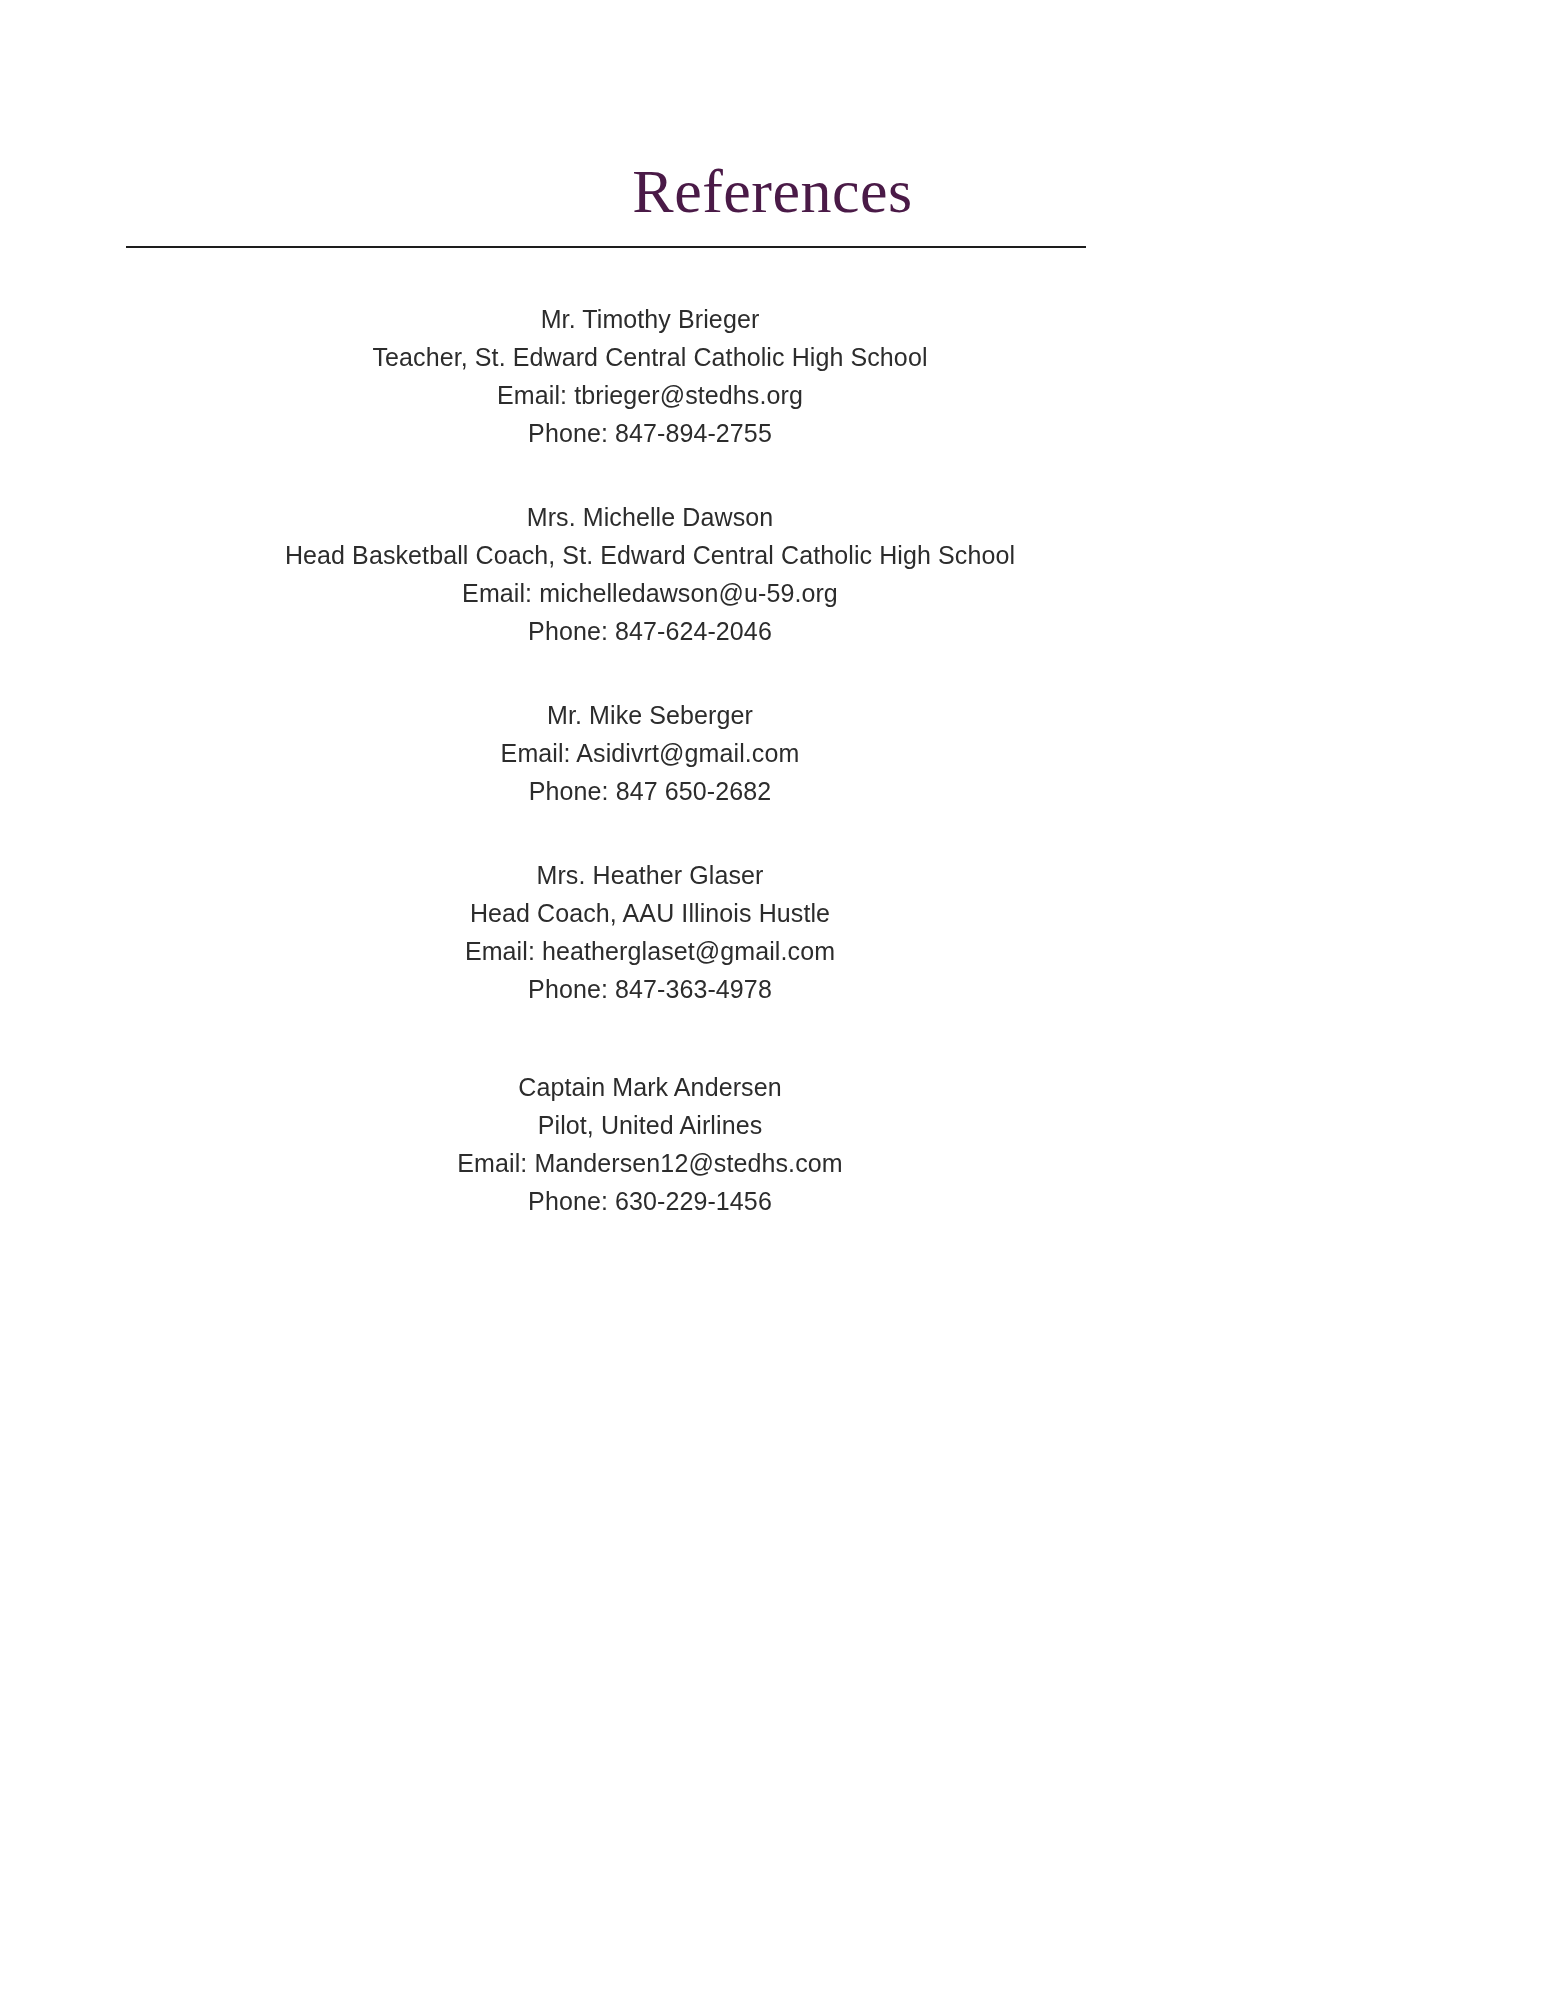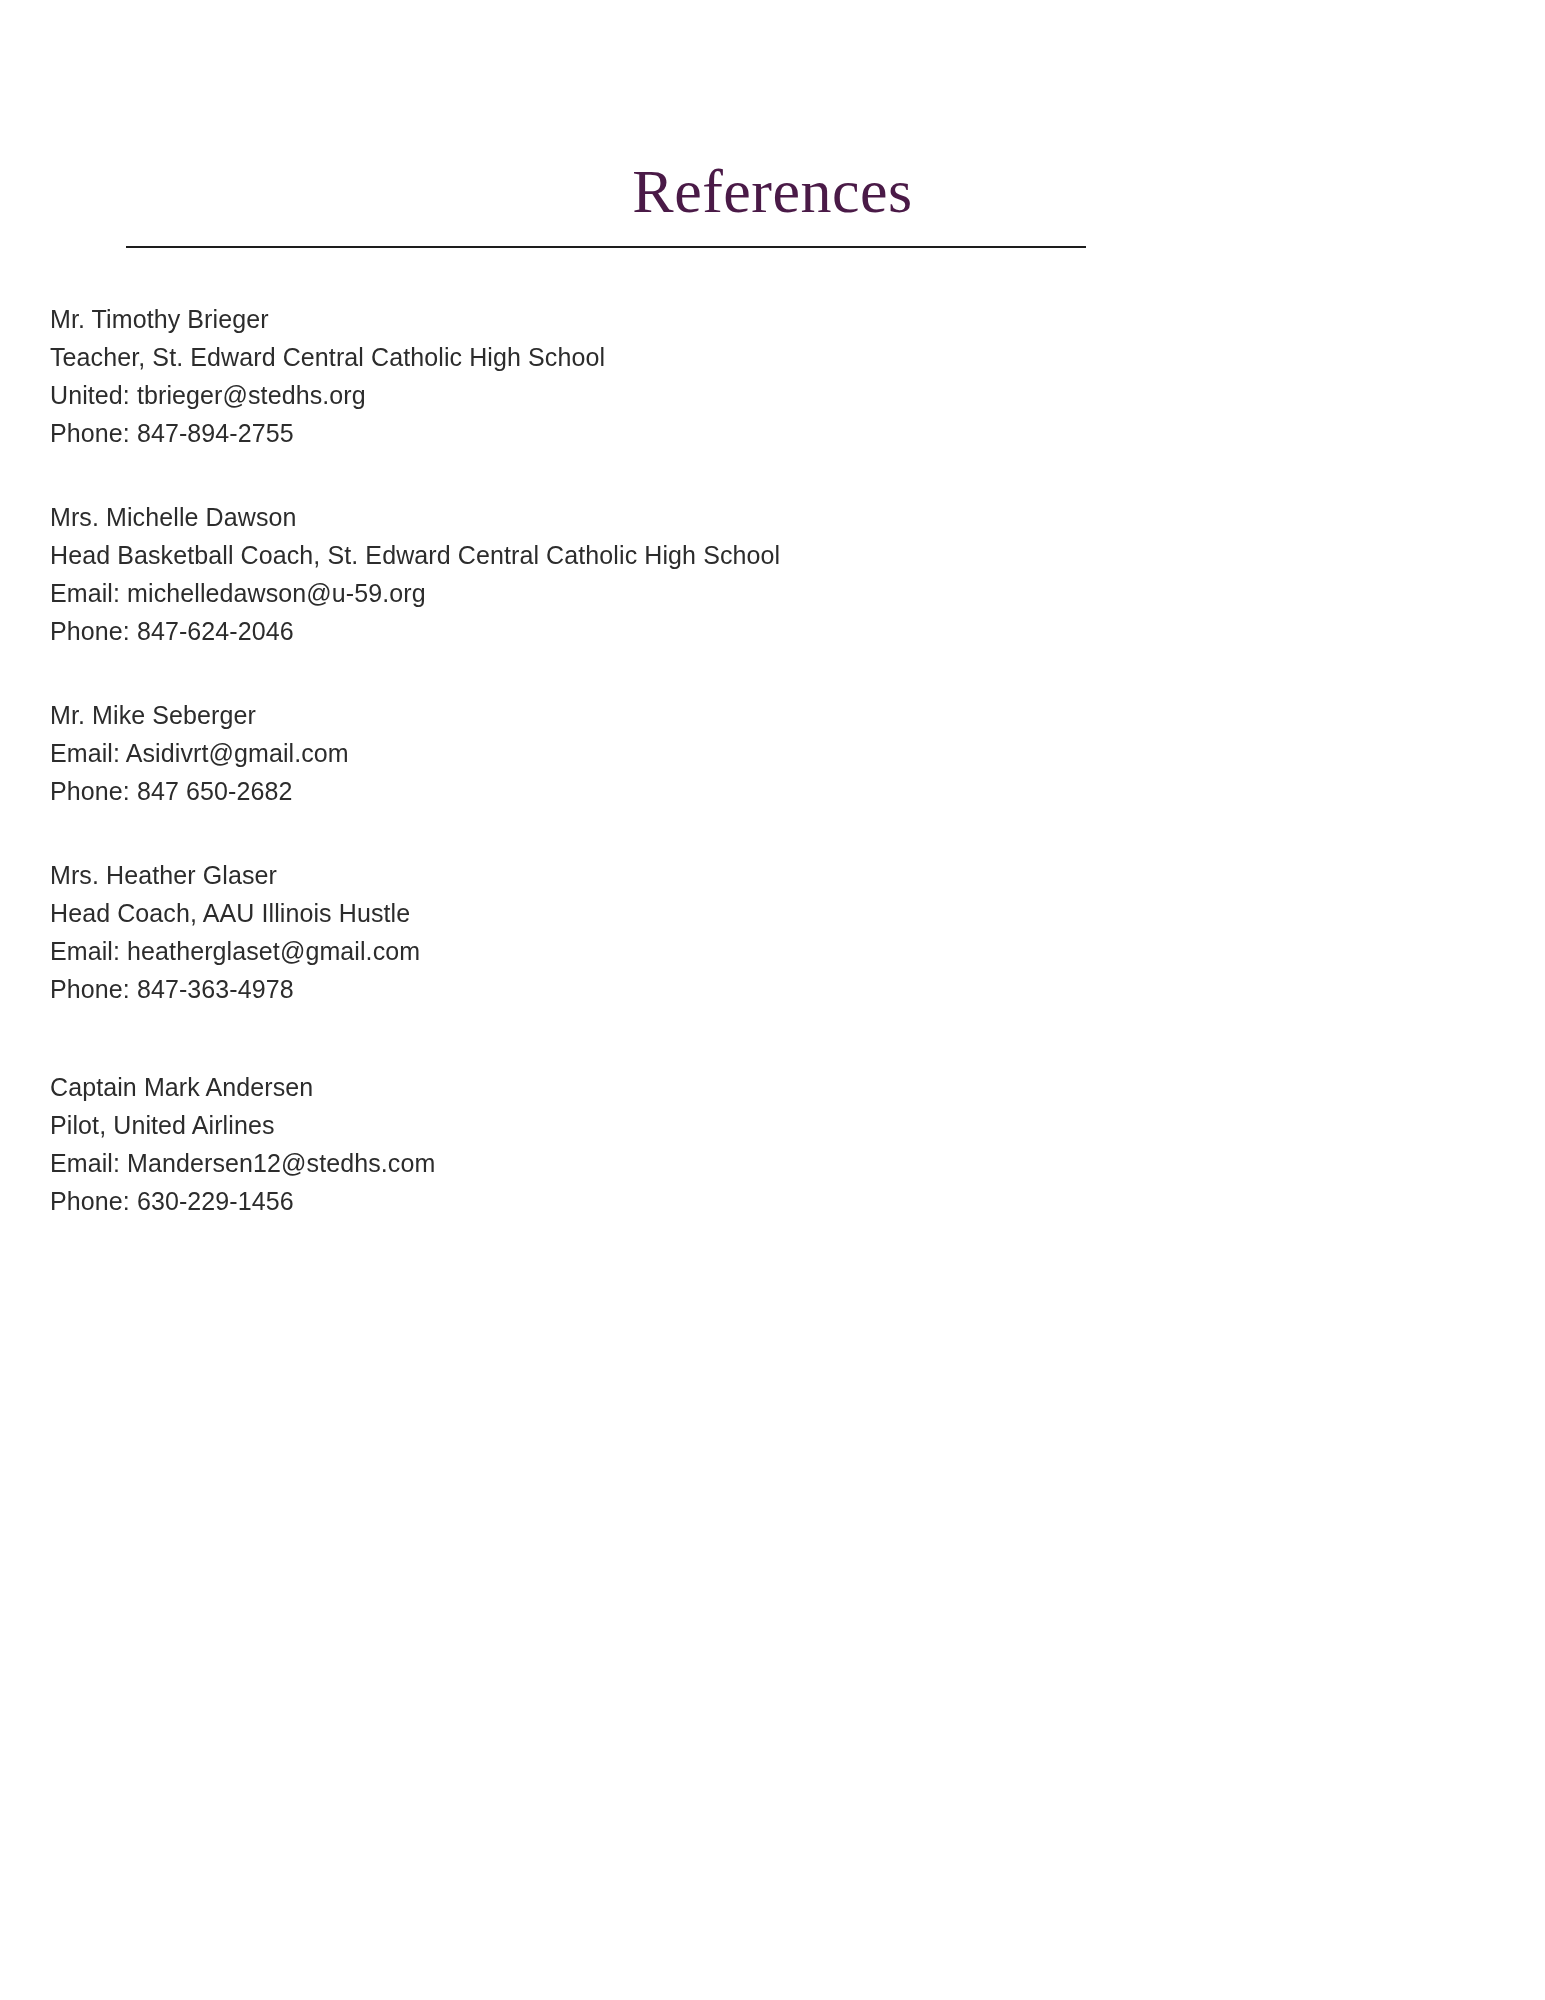--- a/index.html
+++ b/index.html
@@ -45,20 +45,21 @@
     width: 960px;
     height: 0;
     border-top: 2px solid #1d1d1d;
   }
   
   .body-col {
     position: absolute;
     left: 50px;
     top: 300px;
     width: 1200px;
+    text-align: center;
   }
   .ref-block {
     margin: 0 0 46px 0;
     padding: 0;
   }
   .ref-block.gap-large {
     margin-bottom: 60px;
   }
   .ref-line {
     font-family: "Liberation Sans", sans-serif;
@@ -78,21 +79,21 @@
   <div class="title-wrap">
     <h1 class="doc-title">References</h1>
   </div>
   <div class="title-rule"></div>
 
   <div class="body-col">
 
     <div class="ref-block">
       <div class="ref-line">Mr. Timothy Brieger</div>
       <div class="ref-line">Teacher, St. Edward Central Catholic High School</div>
-      <div class="ref-line">United: tbrieger@stedhs.org</div>
+      <div class="ref-line">Email: tbrieger@stedhs.org</div>
       <div class="ref-line">Phone: 847-894-2755</div>
     </div>
 
     <div class="ref-block">
       <div class="ref-line">Mrs. Michelle Dawson</div>
       <div class="ref-line">Head Basketball Coach, St. Edward Central Catholic High School</div>
       <div class="ref-line">Email: michelledawson@u-59.org</div>
       <div class="ref-line">Phone: 847-624-2046</div>
     </div>
 

